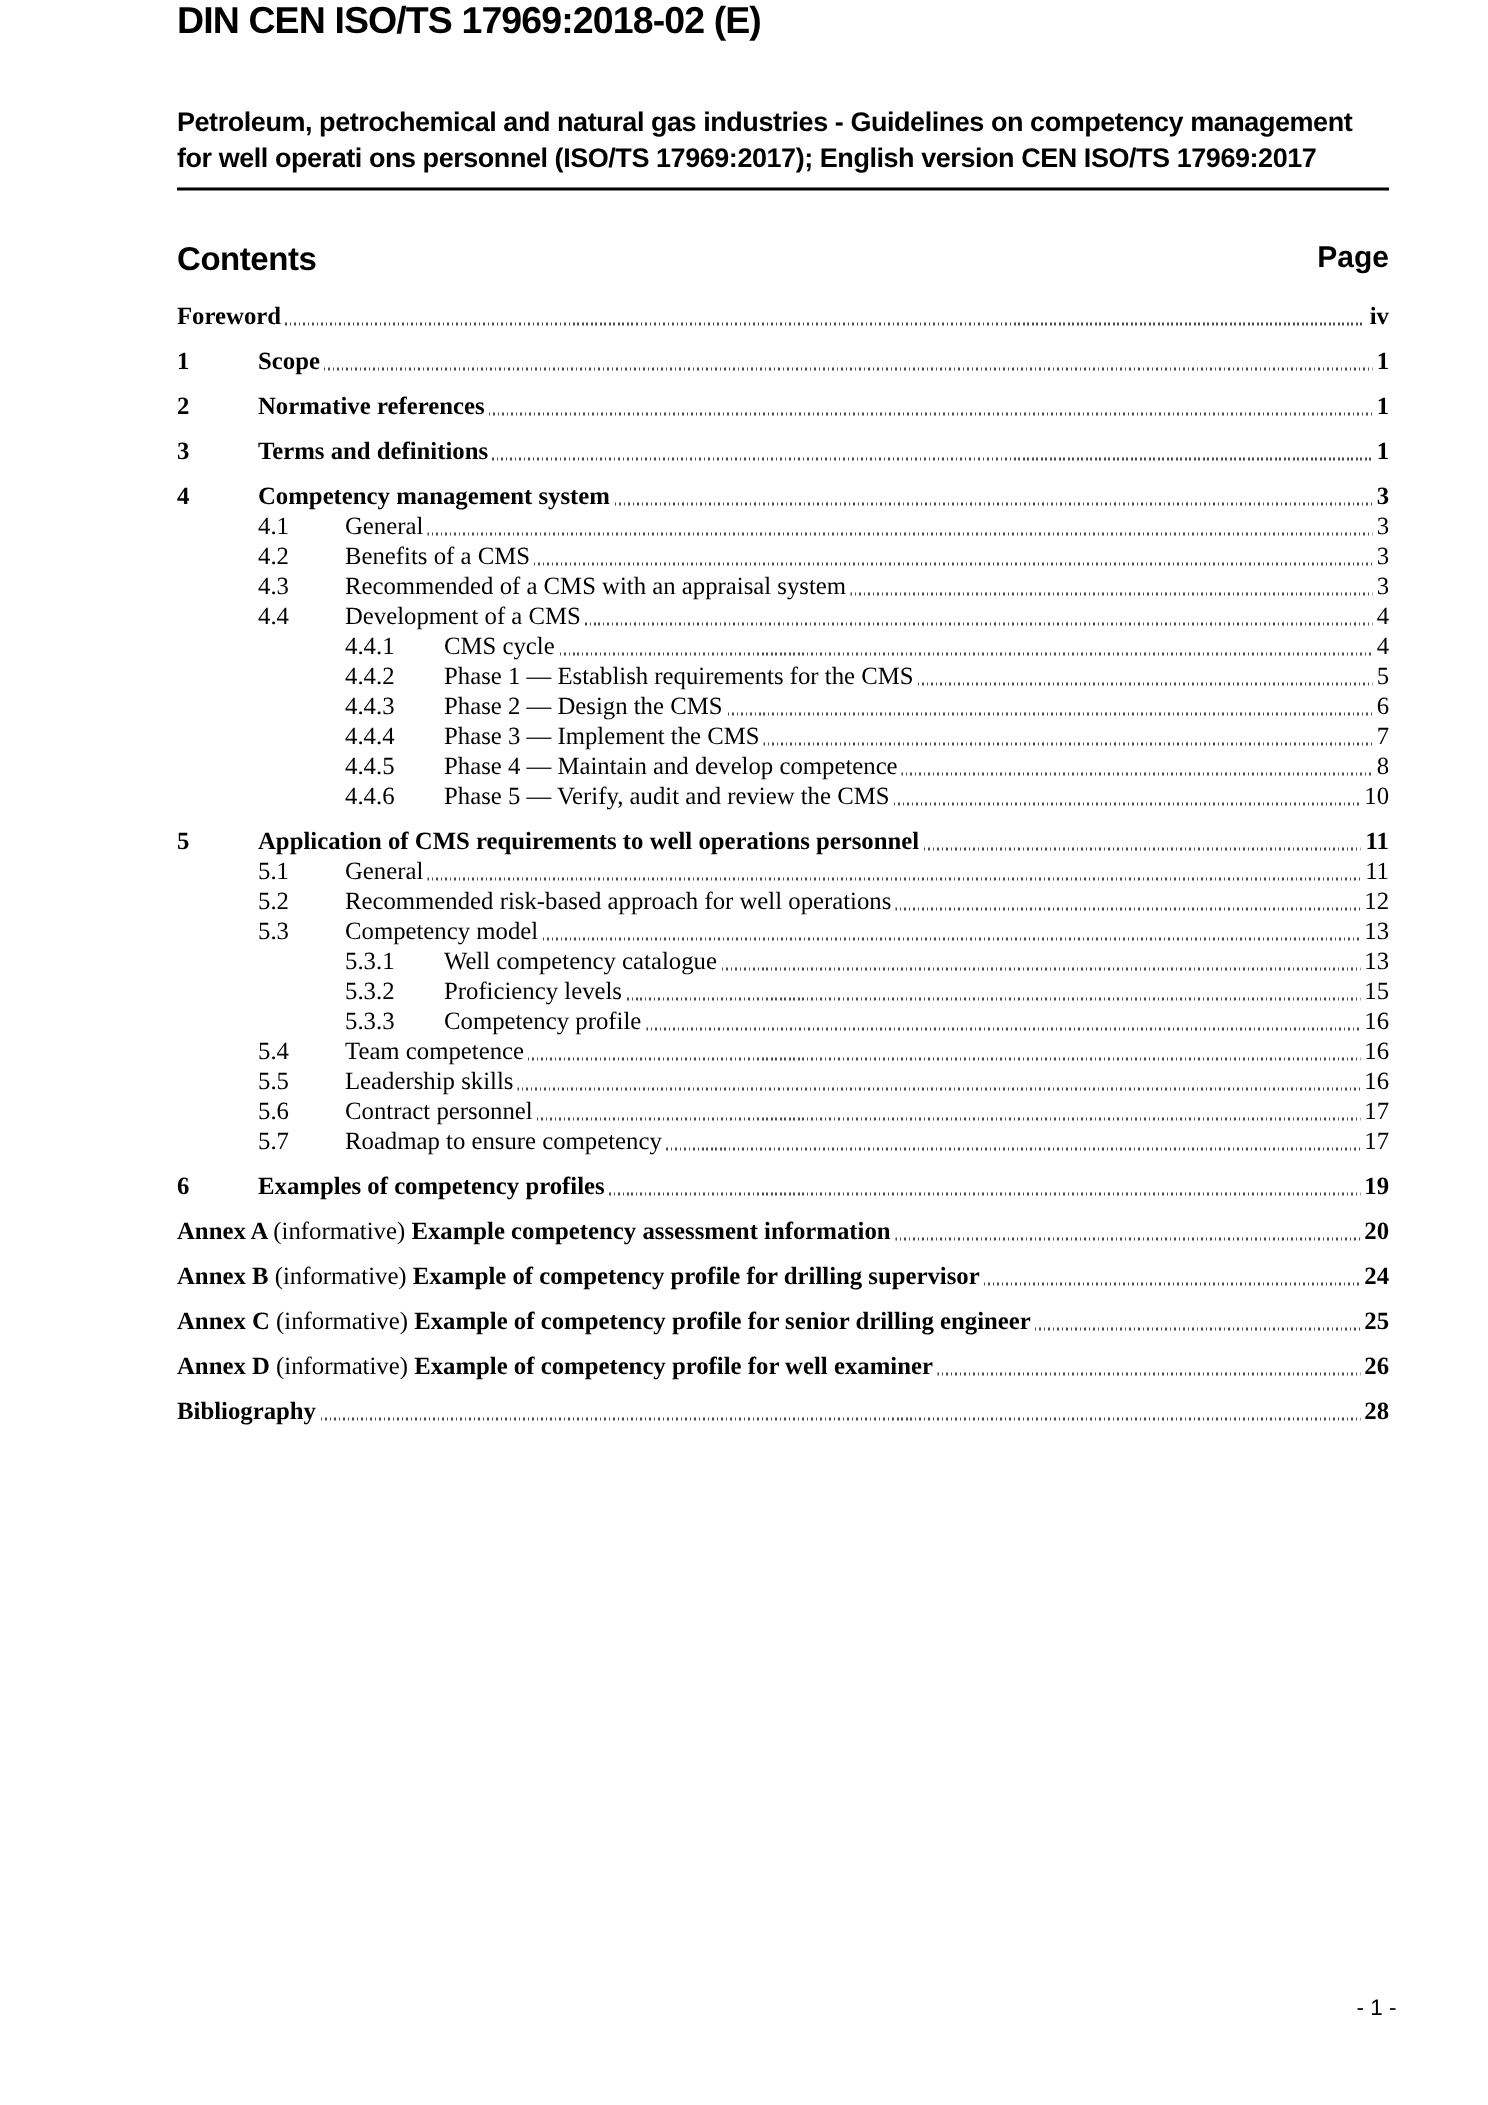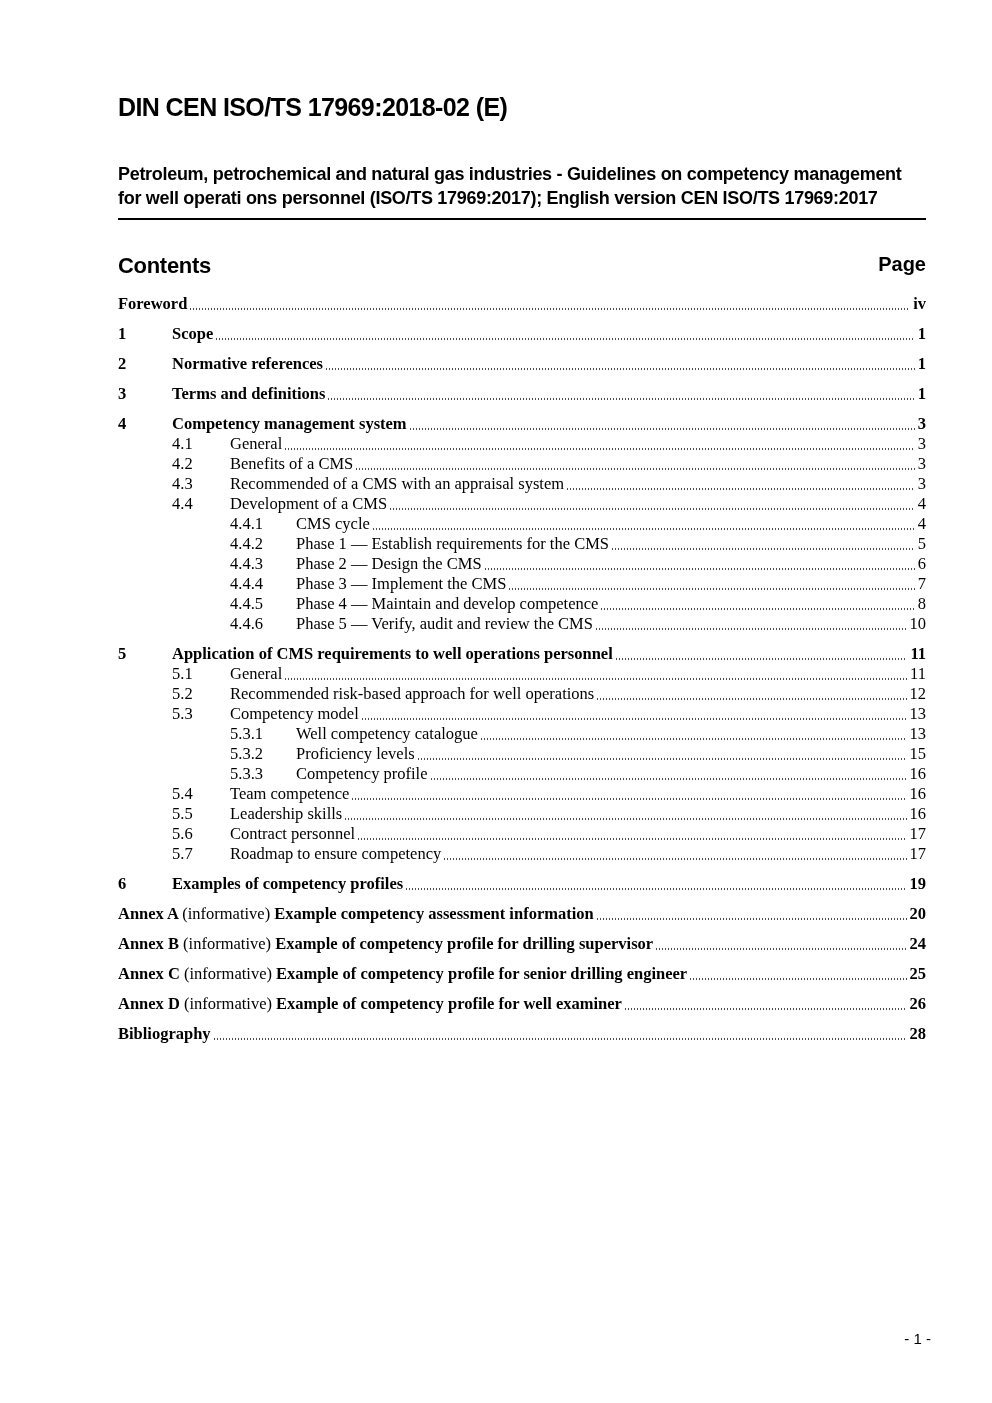--- a/index.html
+++ b/index.html
@@ -12,21 +12,20 @@
     color: #000000;
     overflow: hidden;
   }
   .content {
     position: absolute;
     left: 118px;
     top: 0;
     width: 808px;
   }
   .doc-code {
-    margin-top: 93px;
     font-family: "Liberation Sans", sans-serif;
     font-weight: bold;
     font-size: 25px;
     line-height: 1.15;
     letter-spacing: -0.6px;
   }
   .subtitle {
     margin-top: 40px;
     font-family: "Liberation Sans", sans-serif;
     font-weight: bold;
@@ -36,21 +35,21 @@
   }
   .rule {
     margin-top: 7px;
     border: none;
     border-top: 2px solid #000000;
     width: 100%;
   }
   .contents-row {
     display: flex;
     justify-content: space-between;
-    align-items: flex-start;
+    align-items: flex-end;
     margin-top: 33px;
   }
   .contents-heading {
     font-family: "Liberation Sans", sans-serif;
     font-weight: bold;
     font-size: 22px;
     letter-spacing: -0.3px;
   }
   .page-label {
     font-family: "Liberation Sans", sans-serif;

